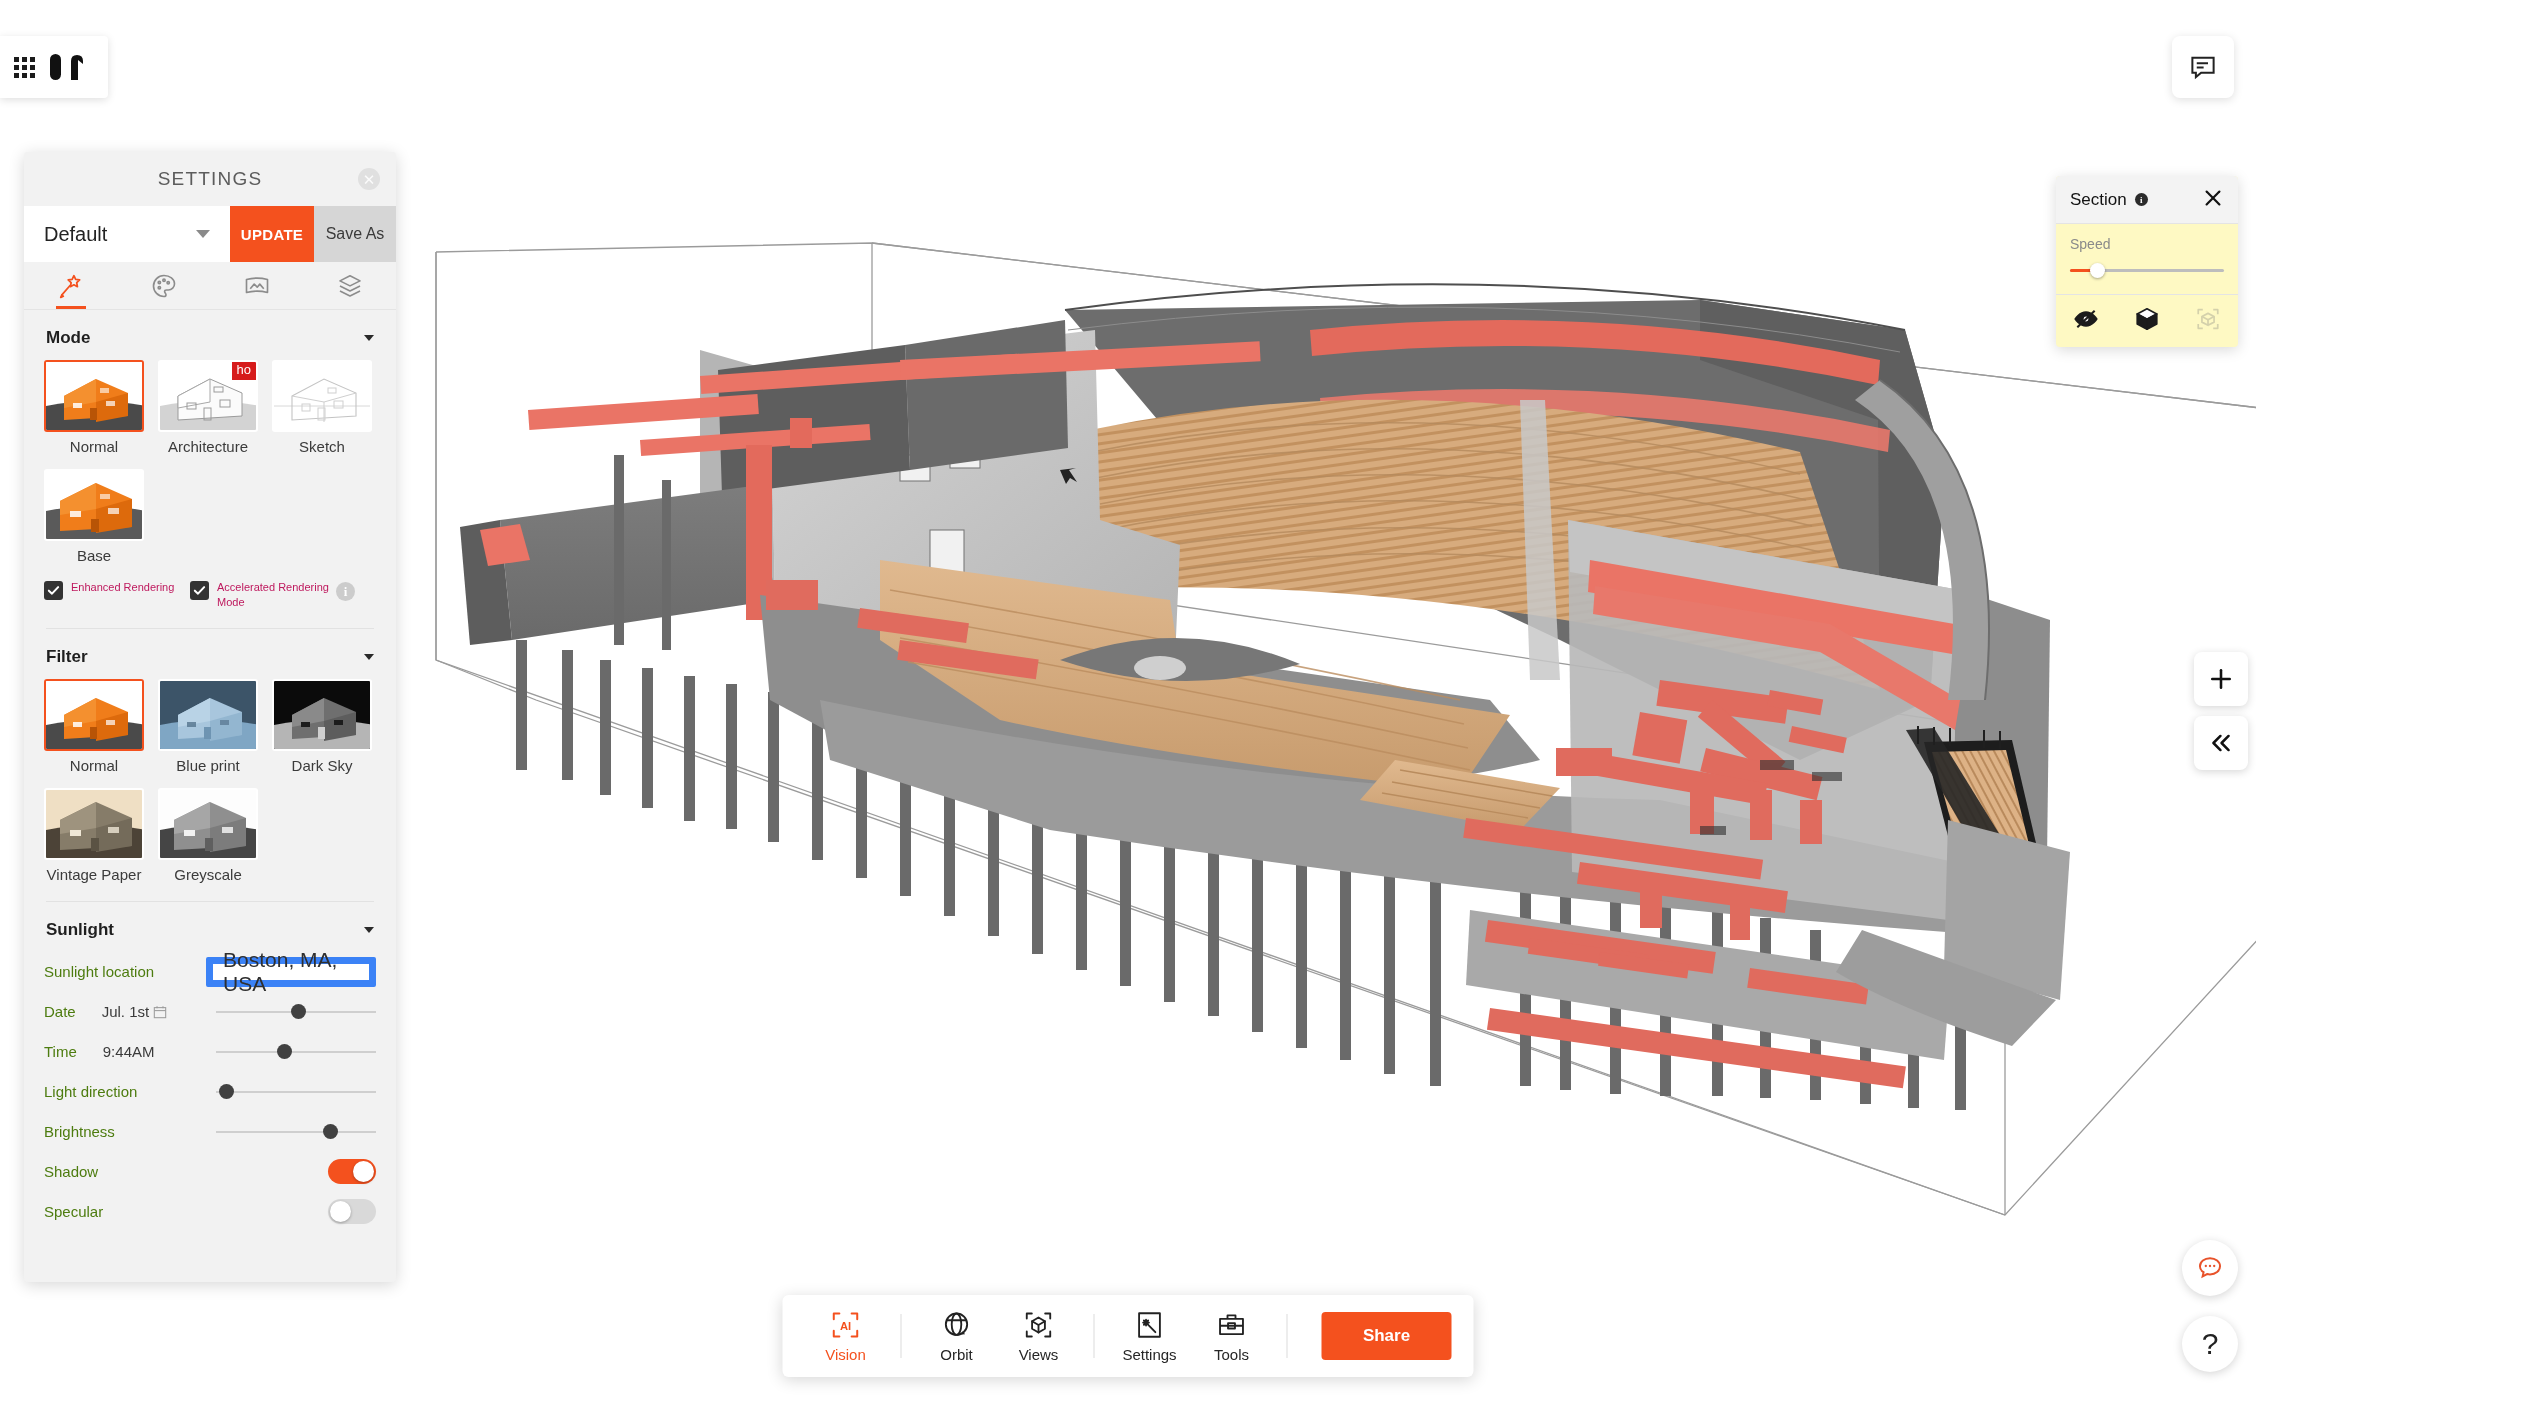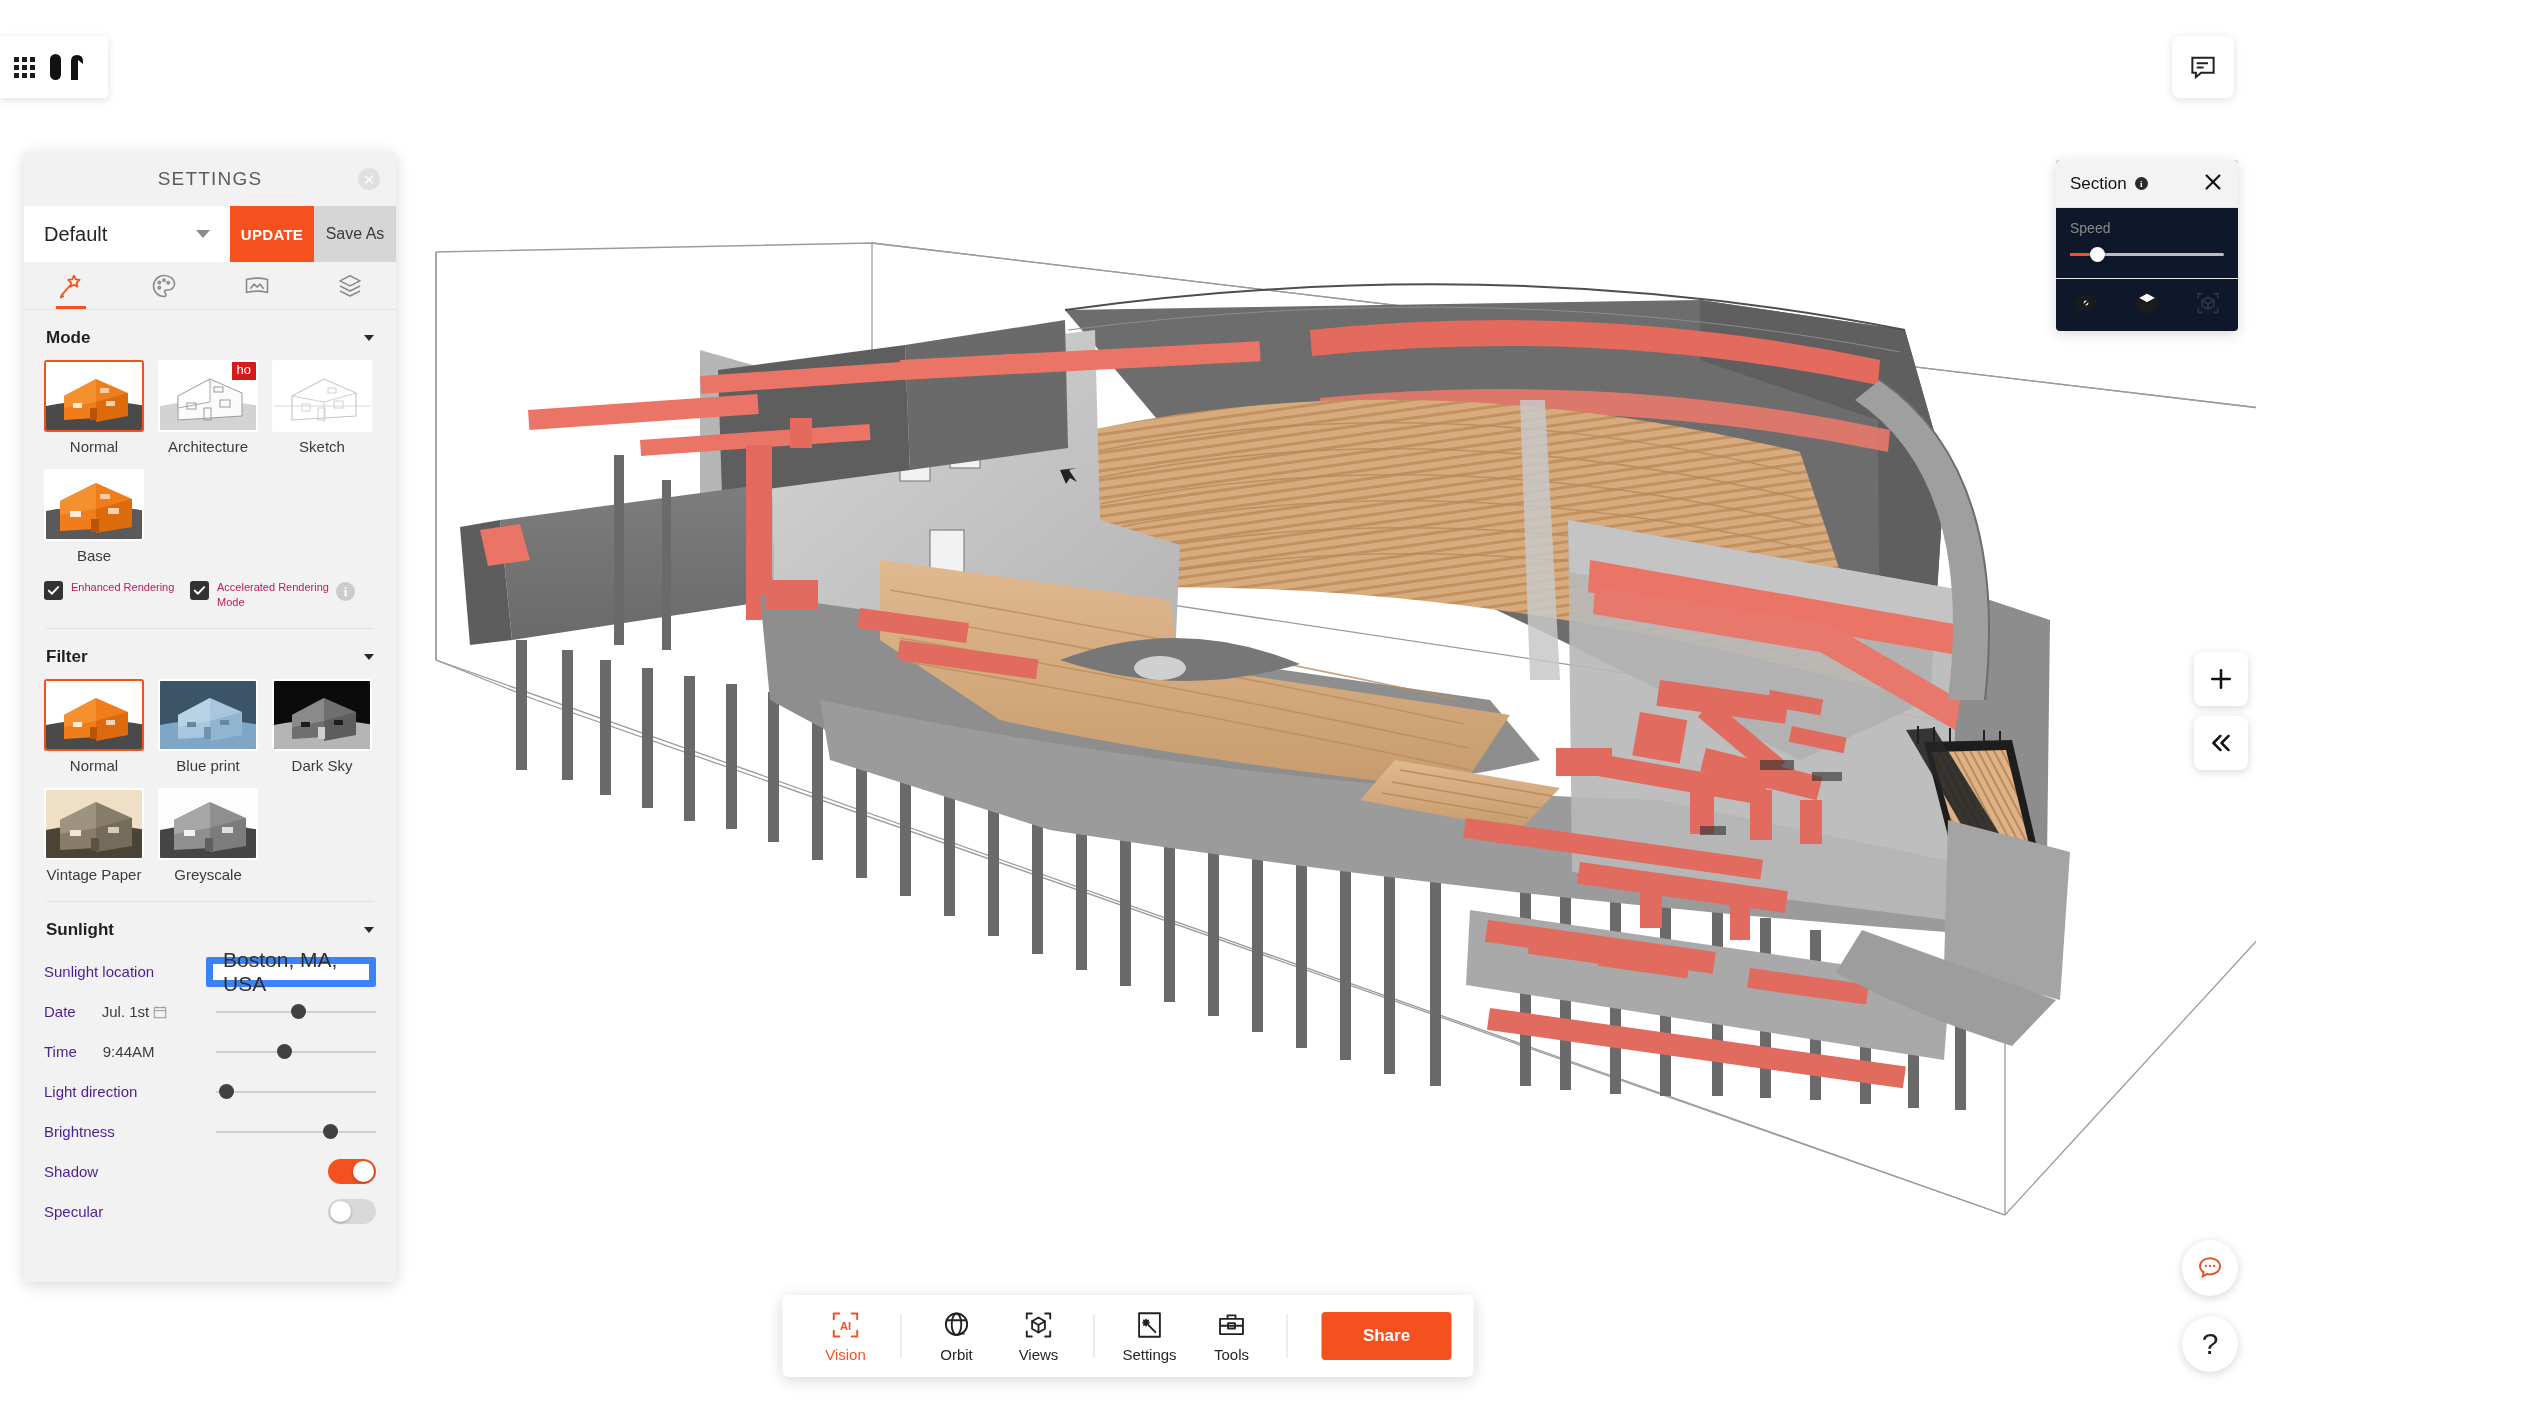--- a/index.html
+++ b/index.html
@@ -124,21 +124,21 @@
   .info-dot {
     width: 19px; height: 19px; border-radius: 50%; background: #cccccc; color: #fff;
     font-size: 13px; display: flex; align-items: center; justify-content: center;
     font-weight: bold; margin-top: 2px; font-family: "Liberation Serif", serif;
   }
 
   .divider { height: 1px; background: #e2e2e2; margin: 18px 2px 0 2px; }
 
   
   .sun-row { display: flex; align-items: center; height: 40px; }
-  .sun-label { font-size: 15px; color: #4c1d95; }
+  .sun-label { font-size: 15px; color: #4d7c0f; }
   .loc-input {
     margin-left: auto; width: 170px; height: 30px; background: #fff;
     border: 7px solid #3b82f6; border-radius: 2px;
     display: flex; align-items: center; padding: 0 10px;
     font-size: 21px; color: #2f2f2f;
   }
   .sun-val { font-size: 15px; color: #3b3b3b; margin-left: 26px; display: flex; align-items: center; gap: 4px; }
   .slider { margin-left: auto; width: 160px; height: 20px; position: relative; display: flex; align-items: center; }
   .slider .track { position: absolute; left: 0; right: 0; height: 2px; background: #cfcfcf; }
   .slider .knob { position: absolute; width: 15px; height: 15px; border-radius: 50%; background: #414141; }
@@ -149,22 +149,22 @@
   .toggle.off { background: #d9d9d9; }
   .toggle .dot {
     position: absolute; top: 2px; width: 21px; height: 21px; border-radius: 50%;
     background: #fff; box-shadow: 0 1px 3px rgba(0,0,0,0.3);
   }
   .toggle.on .dot { right: 2px; }
   .toggle.off .dot { left: 2px; }
 
   
   .section-panel {
-    position: absolute; right: 18px; top: 160px; width: 182px;
-    background: #0f172a; border-radius: 4px; box-shadow: 0 3px 14px rgba(0,0,0,0.15);
+    position: absolute; right: 18px; top: 176px; width: 182px;
+    background: #fef9c3; border-radius: 4px; box-shadow: 0 3px 14px rgba(0,0,0,0.15);
     overflow: hidden;
   }
   .secp-head {
     height: 48px; display: flex; align-items: center; padding: 0 14px; gap: 8px;
     border-bottom: 1px solid #e4e4e4; background: #f3f3f3;
   }
   .secp-title { font-size: 17px; color: #121212; font-weight: 500; }
   .secp-info {
     width: 13px; height: 13px; border-radius: 50%; background: #2b2b2b; color: #fff;
     font-size: 9px; display: flex; align-items: center; justify-content: center;

